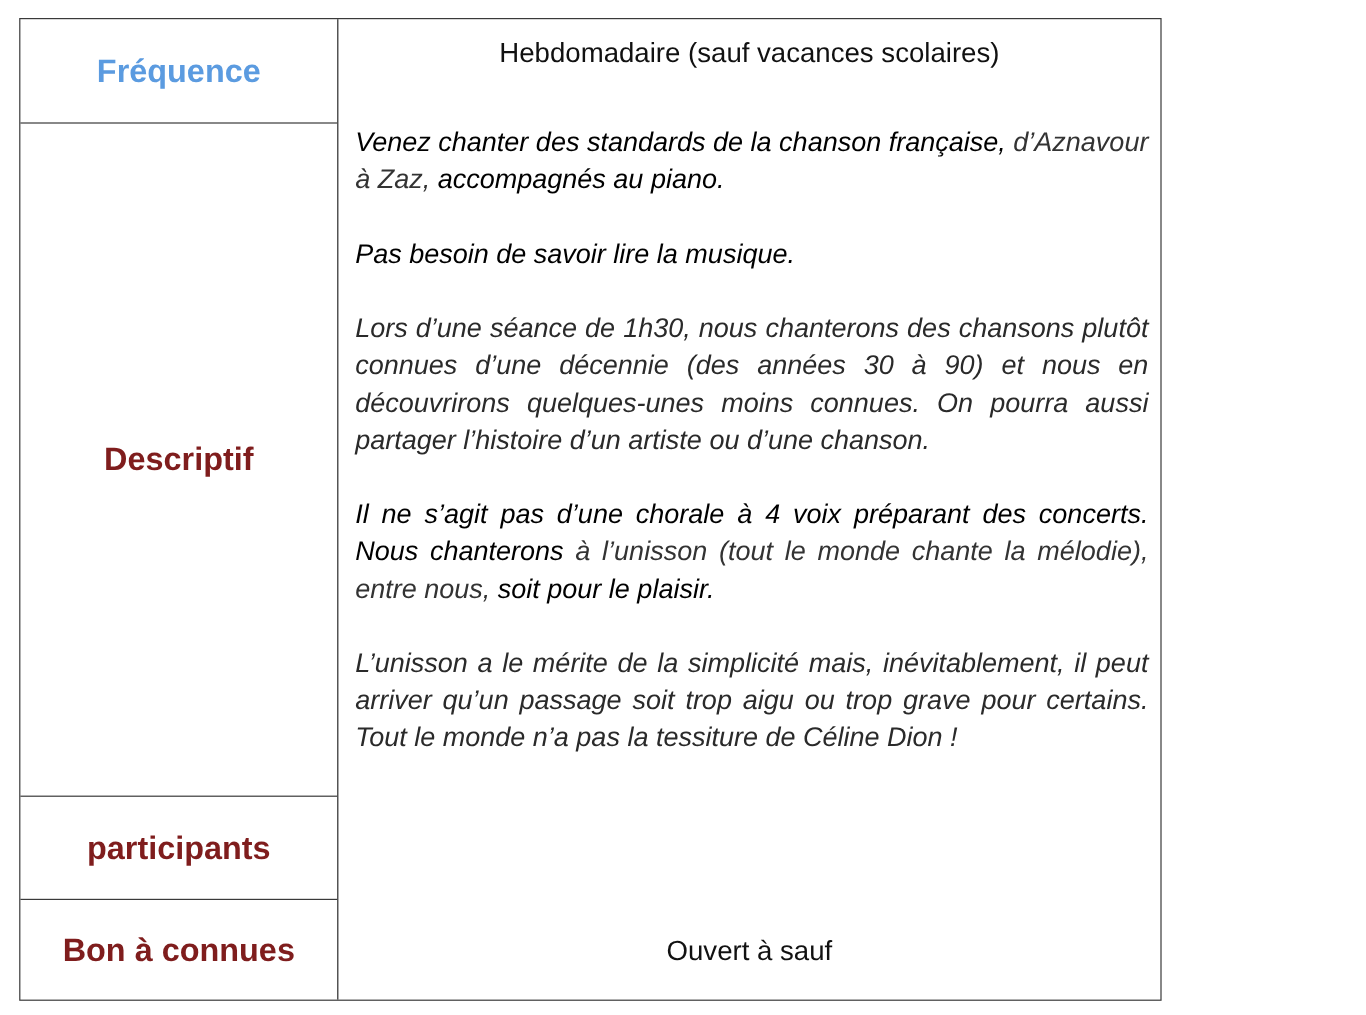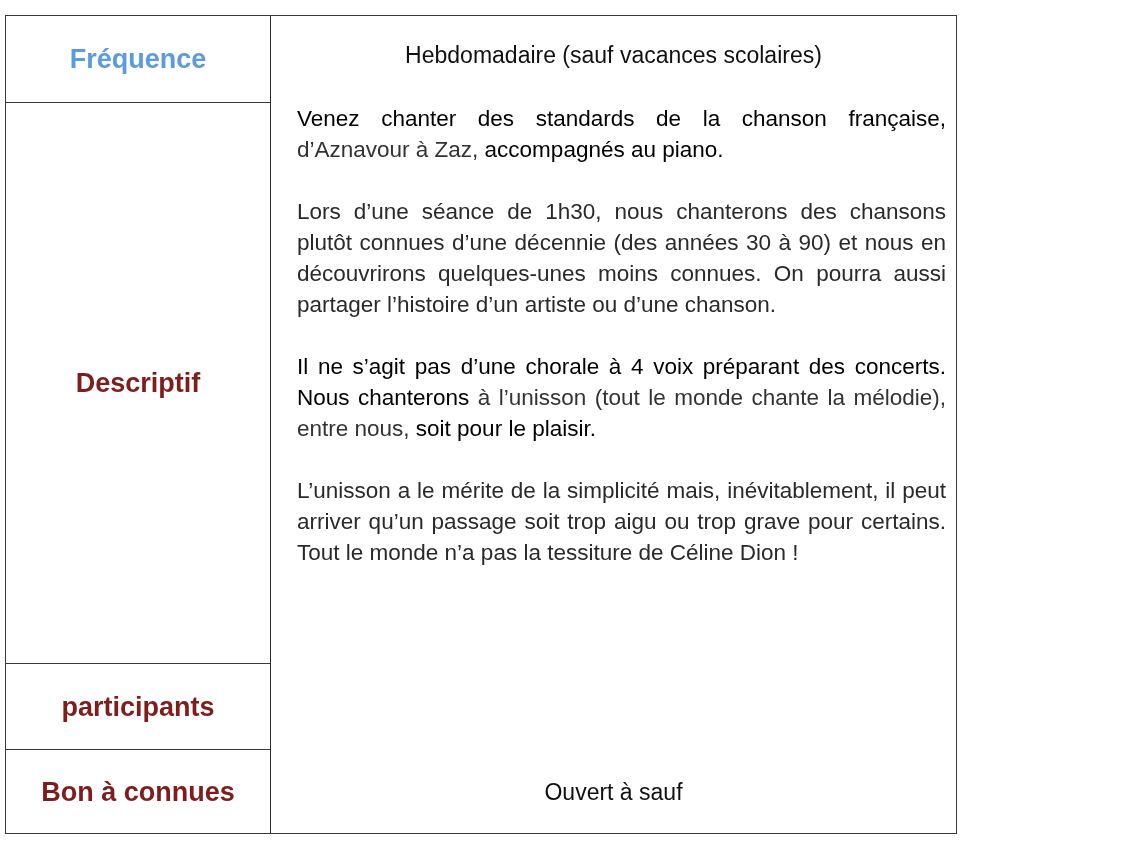--- a/index.html
+++ b/index.html
@@ -12,21 +12,21 @@
     }
     .page {
       position: relative;
       width: 1138px;
       height: 846px;
       font-family: "Liberation Sans", "DejaVu Sans", sans-serif;
       color: #111111;
     }
     .table {
       position: absolute;
-      left: 5px;
+      left: 16px;
       top: 15px;
       width: 952px;
       height: 819px;
       border: 1.5px solid #3a3a3a;
       box-sizing: border-box;
     }
     .left-col {
       position: absolute;
       left: 0;
       top: 0;
@@ -63,35 +63,36 @@
       height: 100%;
     }
     .value-center {
       position: absolute;
       left: 0;
       right: 0;
       text-align: center;
       font-size: 23px;
       line-height: 30px;
     }
-    .val-frequence { top: 13px; margin-top: 11px; }
+    .val-frequence { top: 13px; }
     .val-participants { top: 675px; }
     .val-bon { top: 761px; }
 
     .desc {
       position: absolute;
       left: 14px;
       right: 10px;
       top: 87px;
       font-size: 22.5px;
       line-height: 31px;
       text-align: justify;
     }
     .desc p {
-      margin: 0 0 31px 12px;
+      margin: 0 0 31px 0;
+      font-style: italic;
     }
     .desc .strong { color: #000000; }
     .desc .light { color: #333333; font-weight: normal; }
     .desc .regular { color: #2a2a2a; }
   </style>
 </head>
 <body>
 
 <div class="page">
   <div class="table">
@@ -111,20 +112,21 @@
       <div class="label-cell orange cell-bon">
         <span>Bon à connues</span>
       </div>
     </div>
 
     <div class="right-col">
       <div class="value-center val-frequence">Hebdomadaire (sauf vacances scolaires)</div>
 
       <div class="desc">
         <p><span class="strong">Venez chanter des standards de la chanson française,</span><span class="light"> d’Aznavour à Zaz,</span><span class="strong"> accompagnés au piano.</span></p>
+        <p class="strong">Pas besoin de savoir lire la musique.</p>
         <p class="regular">Lors d’une séance de 1h30, nous chanterons des chansons plutôt connues d’une décennie (des années 30 à 90) et nous en découvrirons quelques-unes moins connues. On pourra aussi partager l’histoire d’un artiste ou d’une chanson.</p>
         <p><span class="strong">Il ne s’agit pas d’une chorale à 4 voix préparant des concerts.  Nous chanterons</span><span class="light"> à l’unisson (tout le monde chante la mélodie), entre nous,</span><span class="strong"> soit pour le plaisir.</span></p>
         <p class="regular">L’unisson a le mérite de la simplicité mais, inévitablement, il peut arriver qu’un passage soit trop aigu ou trop grave pour certains. Tout le monde n’a pas la tessiture de Céline Dion !</p>
       </div>
 
       <div class="value-center val-bon">Ouvert à sauf</div>
     </div>
 
   </div>
 </div>

